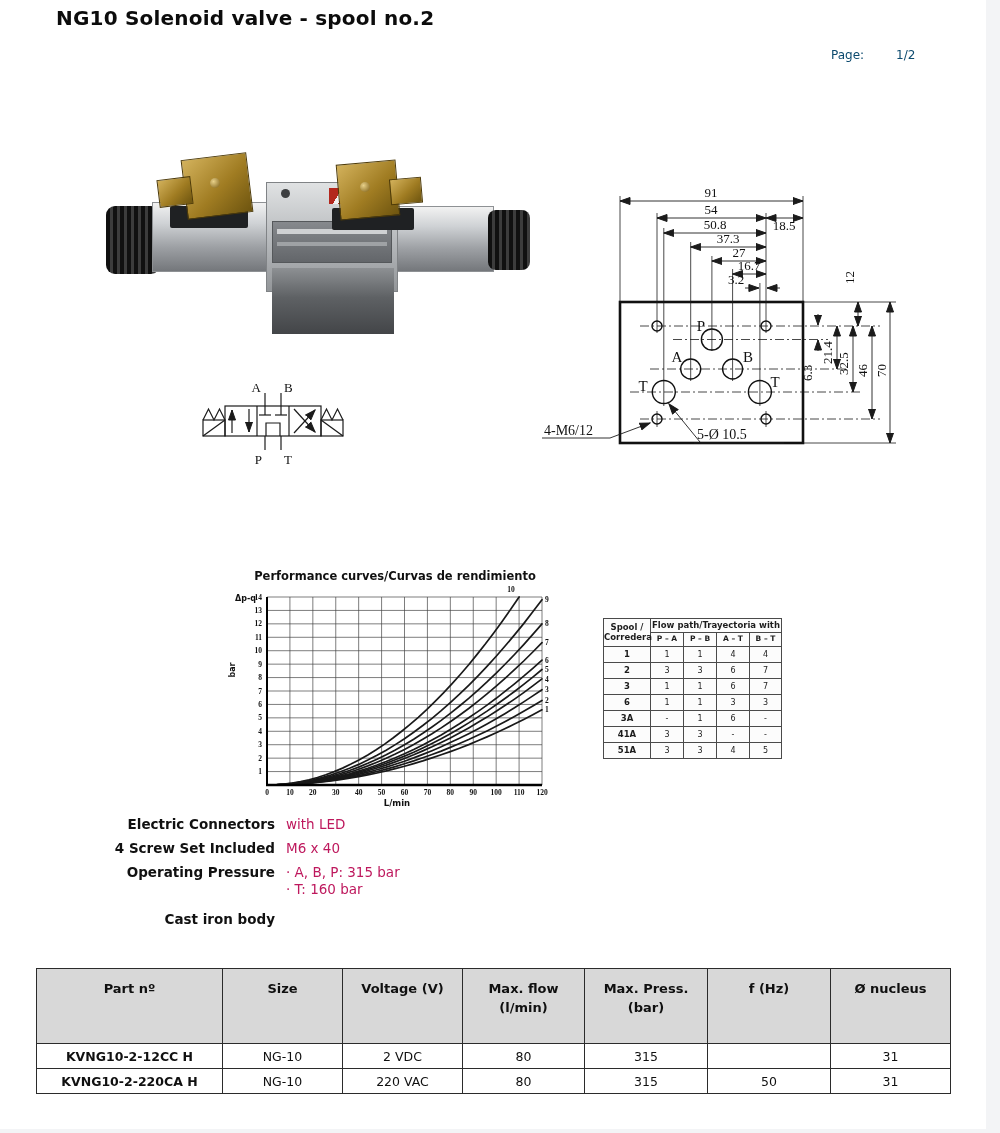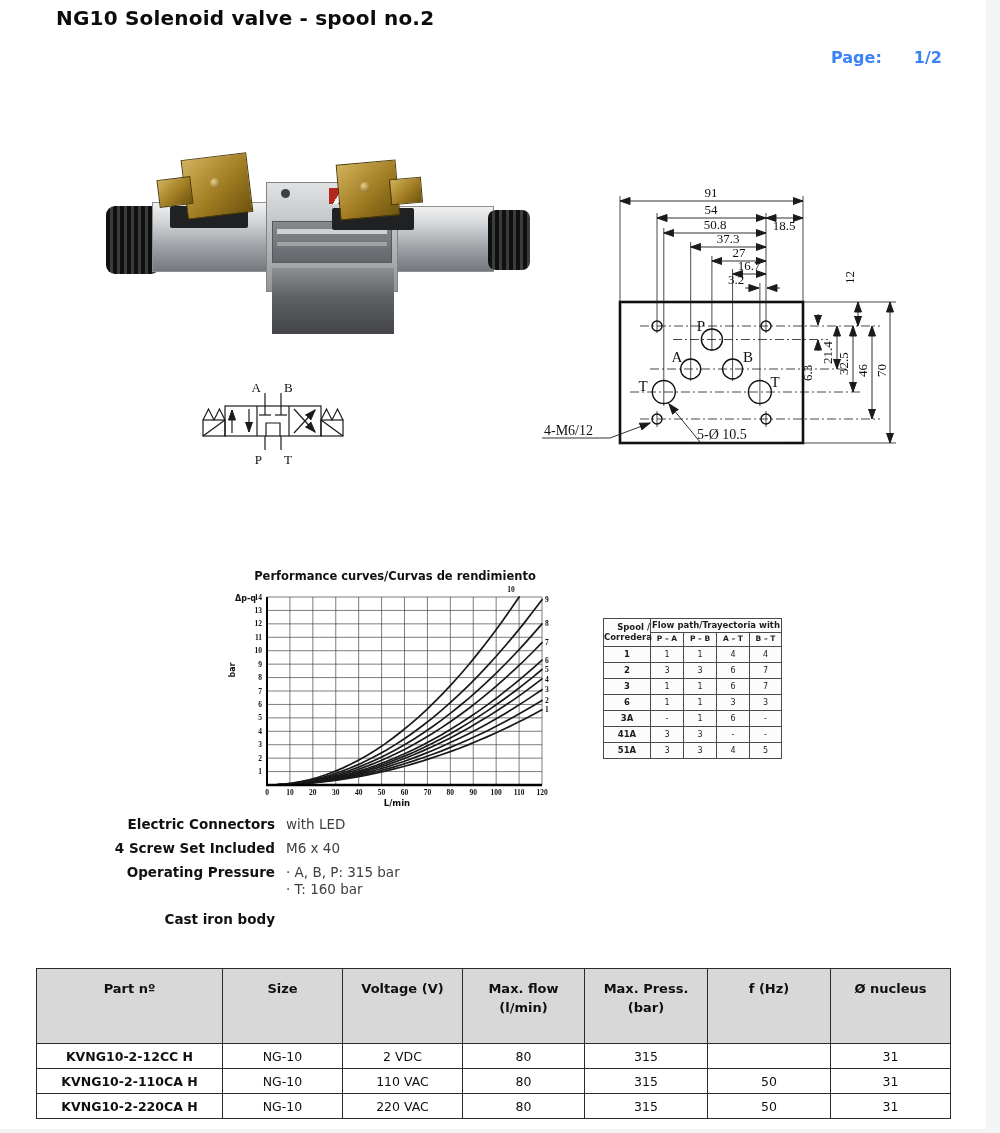--- a/index.html
+++ b/index.html
@@ -1,19 +1,19 @@
 <!DOCTYPE html>
 <html><head>
 <meta charset="utf-8">
 <style>
   html,body{margin:0;padding:0;}
   body{width:1000px;height:1133px;background:#f3f4f6;font-family:"DejaVu Sans","Liberation Sans",sans-serif;position:relative;overflow:hidden;}
   .page{position:absolute;left:0;top:0;width:986px;height:1129px;background:#ffffff;}
   h1.title{position:absolute;left:56px;top:6px;margin:0;font-size:20px;font-weight:bold;color:#0c0c0c;letter-spacing:.2px;}
-  .pageno{position:absolute;left:831px;top:48px;font-size:16px;font-weight:bold;color:#3b82f6;display:flex;gap:32px;}
+  .pageno{position:absolute;left:831px;top:48px;font-size:12px;font-weight:normal;color:#0c4a6e;display:flex;gap:32px;}
 
   
   .photo{position:absolute;left:106px;top:156px;width:425px;height:178px;}
   .photo *{position:absolute;}
   .cap-l{left:0;top:50px;width:54px;height:68px;background:repeating-linear-gradient(90deg,#101010 0 4px,#3c3c3c 4px 7px);border-radius:9px;}
   .cap-r{left:382px;top:54px;width:42px;height:60px;background:repeating-linear-gradient(90deg,#101010 0 4px,#3c3c3c 4px 7px);border-radius:8px;}
   .tube{background:linear-gradient(180deg,#f2f2f2 0%,#cfd2d5 30%,#9da0a4 65%,#74777b 100%);border:1px solid #8e9194;}
   .tube-l{left:46px;top:46px;width:124px;height:68px;}
   .tube-r{left:280px;top:50px;width:106px;height:64px;}
   .midblock{left:160px;top:26px;width:130px;height:108px;background:linear-gradient(180deg,#e0e2e3,#b5b8bb 55%,#939699);border:1px solid #808386;}
@@ -40,31 +40,31 @@
   .sym{position:absolute;left:191px;top:382px;}
   .sym text{font-size:13px;}
 
   
   .chartwrap{position:absolute;left:225px;top:566px;width:360px;height:245px;}
   .chart-label{font-family:"DejaVu Sans",sans-serif;font-weight:bold;}
 
   
   table.spool{position:absolute;left:603px;top:618px;width:178px;border-collapse:collapse;table-layout:fixed;background:#fcfcfc;}
   table.spool th,table.spool td{border:1px solid #4a4a4a;text-align:center;color:#1c1c1c;padding:0;line-height:1.15;}
-  table.spool .c1h{font-size:8.5px;font-weight:bold;text-align:right;}
+  table.spool .c1h{font-size:8.5px;font-weight:bold;}
   table.spool .fth{font-size:8.5px;font-weight:bold;height:13px;}
   table.spool .sub{font-size:7.5px;font-weight:bold;height:13px;}
   table.spool td{font-size:8px;height:15px;}
   table.spool td.sp{font-weight:bold;font-size:8.5px;}
 
   
   .specs{position:absolute;left:83px;top:816px;width:430px;}
   .specs .row{display:flex;margin-bottom:6px;}
   .s-label{width:192px;text-align:right;font-weight:bold;font-size:13.5px;color:#111;}
-  .s-value{margin-left:11px;font-size:13.5px;color:#404040;white-space:pre-line;line-height:1.32;}
+  .s-value{margin-left:11px;font-size:13.5px;color:#be185d;white-space:pre-line;line-height:1.32;}
   .row-cast{margin-top:12px;}
 
   
   table.parts{position:absolute;left:36px;top:968px;width:914px;border-collapse:collapse;table-layout:fixed;background:#fff;}
   table.parts th,table.parts td{border:1.6px solid #2b2b2b;text-align:center;color:#101010;}
   table.parts thead th{background:#d8d8d8;height:62px;font-size:13px;font-weight:bold;white-space:pre-line;vertical-align:top;padding-top:11px;line-height:1.45;}
   table.parts tbody td{height:24px;font-size:12.5px;padding:0;}
   table.parts tbody td.partno{font-weight:bold;}
 </style>
 </head>
@@ -458,29 +458,20 @@
         <tr>
           <td class="partno">KVNG10-2-12CC H</td>
           <td>NG-10</td>
           <td>2 VDC</td>
           <td>80</td>
           <td>315</td>
           <td></td>
           <td>31</td>
         </tr>
         <tr>
-          <td class="partno">KVNG10-2-110CA H</td>
-          <td>NG-10</td>
-          <td>110 VAC</td>
-          <td>80</td>
-          <td>315</td>
-          <td>50</td>
-          <td>31</td>
-        </tr>
-        <tr>
           <td class="partno">KVNG10-2-220CA H</td>
           <td>NG-10</td>
           <td>220 VAC</td>
           <td>80</td>
           <td>315</td>
           <td>50</td>
           <td>31</td>
         </tr>
       </tbody>
   </table>

